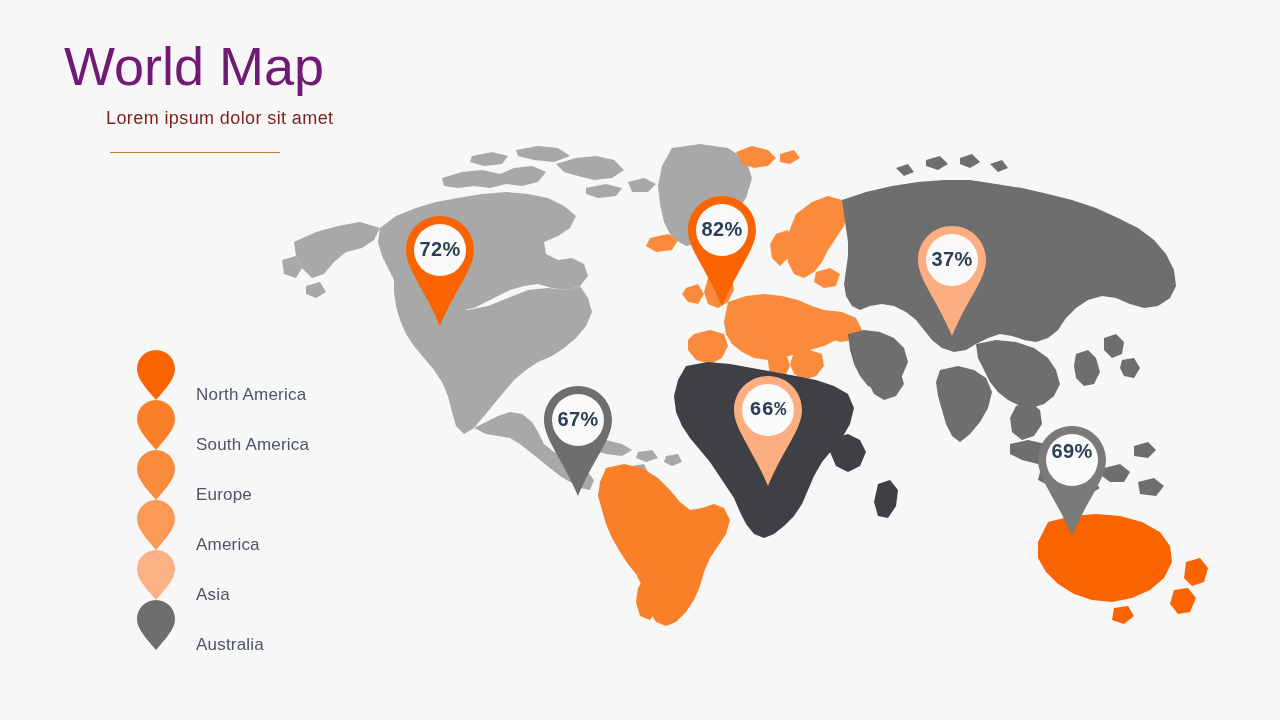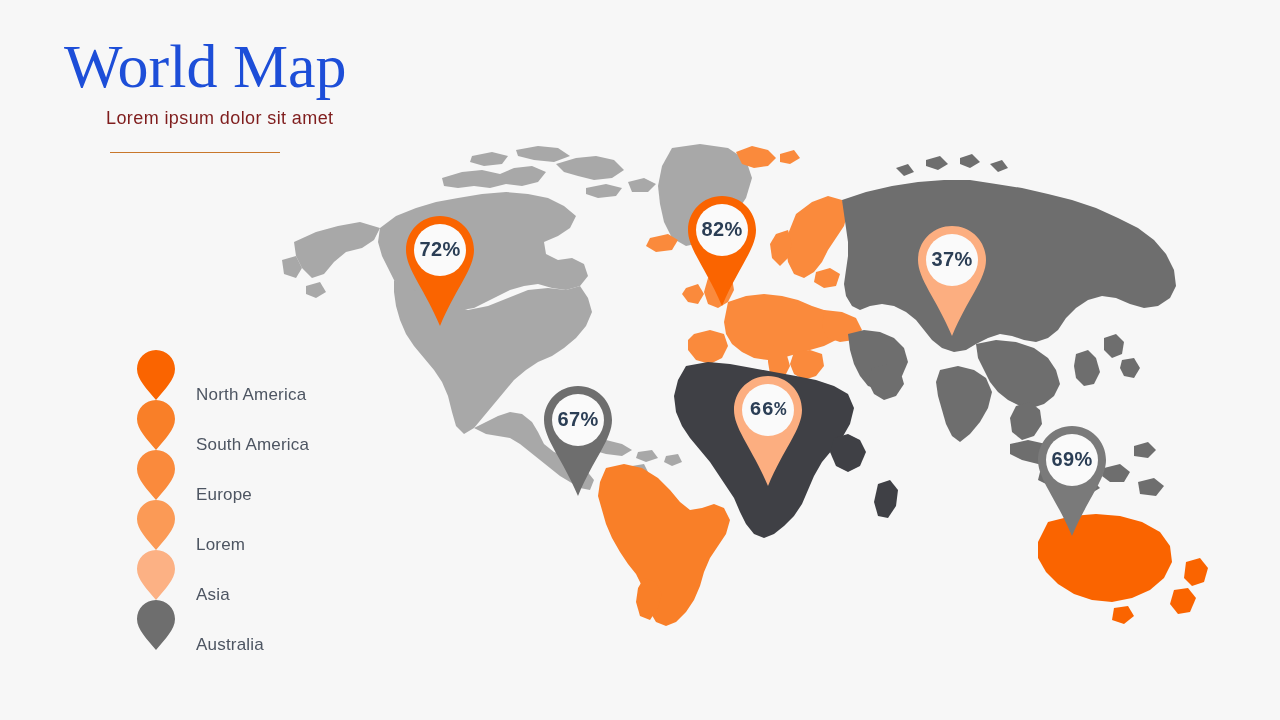--- a/index.html
+++ b/index.html
@@ -8,26 +8,25 @@
     background:#F7F7F7;
     font-family:"Liberation Sans", sans-serif;
     overflow:hidden;
     position:relative;
   }
   #slide{position:absolute;inset:0;width:1280px;height:720px;}
 
   
   .title{
     position:absolute;left:64px;top:34px;
-    font-size:62px;line-height:64px;
+    font-size:54px;line-height:64px;
     font-weight:400;
-    color:#1d4ed8;
+    color:#701a75;
     letter-spacing:0px;
     white-space:nowrap;
-    font-family:Liberation Serif, serif;
   }
   .subtitle{
     position:absolute;left:106px;top:108px;
     font-size:18px;line-height:20px;
     color:#7f1d1d;
     letter-spacing:.4px;
     white-space:nowrap;
   }
   .rule{
     position:absolute;left:110px;top:152px;
@@ -225,21 +224,21 @@
       <circle cx="36" cy="36" r="26" fill="#FAFAFA"></circle>
     </svg>
     <div class="pct" style="top:24px;font-family:Liberation Mono, monospace;">66%</div>
   </div>
 
   <div class="marker" style="left:1036px;top:424px;">
     <svg width="72" height="114" viewBox="0 0 72 114">
       <path d="M36 2 C17 2 2 17 2 36 C2 55 20 74 36 112 C52 74 70 55 70 36 C70 17 55 2 36 2 Z" fill="#7A7A7A"></path>
       <circle cx="36" cy="36" r="26" fill="#FAFAFA"></circle>
     </svg>
-    <div class="pct" style="top:24px;">69%</div>
+    <div class="pct" style="top:16px;">69%</div>
   </div>
 
   <div class="legend">
 
     <div class="legend-row">
       <span class="legend-pin">
         <svg viewBox="0 0 40 52">
             <path d="M20 1 C9.5 1 1 9.5 1 20 C1 30.5 11 40 20 51 C29 40 39 30.5 39 20 C39 9.5 30.5 1 20 1 Z" fill="#FA6400"></path>
           </svg>
       </span>
@@ -263,21 +262,21 @@
       </span>
       <span class="legend-label">Europe</span>
     </div>
 
     <div class="legend-row">
       <span class="legend-pin">
         <svg viewBox="0 0 40 52">
             <path d="M20 1 C9.5 1 1 9.5 1 20 C1 30.5 11 40 20 51 C29 40 39 30.5 39 20 C39 9.5 30.5 1 20 1 Z" fill="#FB9A56"></path>
           </svg>
       </span>
-      <span class="legend-label">Lorem</span>
+      <span class="legend-label">America</span>
     </div>
 
     <div class="legend-row">
       <span class="legend-pin">
         <svg viewBox="0 0 40 52">
             <path d="M20 1 C9.5 1 1 9.5 1 20 C1 30.5 11 40 20 51 C29 40 39 30.5 39 20 C39 9.5 30.5 1 20 1 Z" fill="#FCB184"></path>
           </svg>
       </span>
       <span class="legend-label">Asia</span>
     </div>

